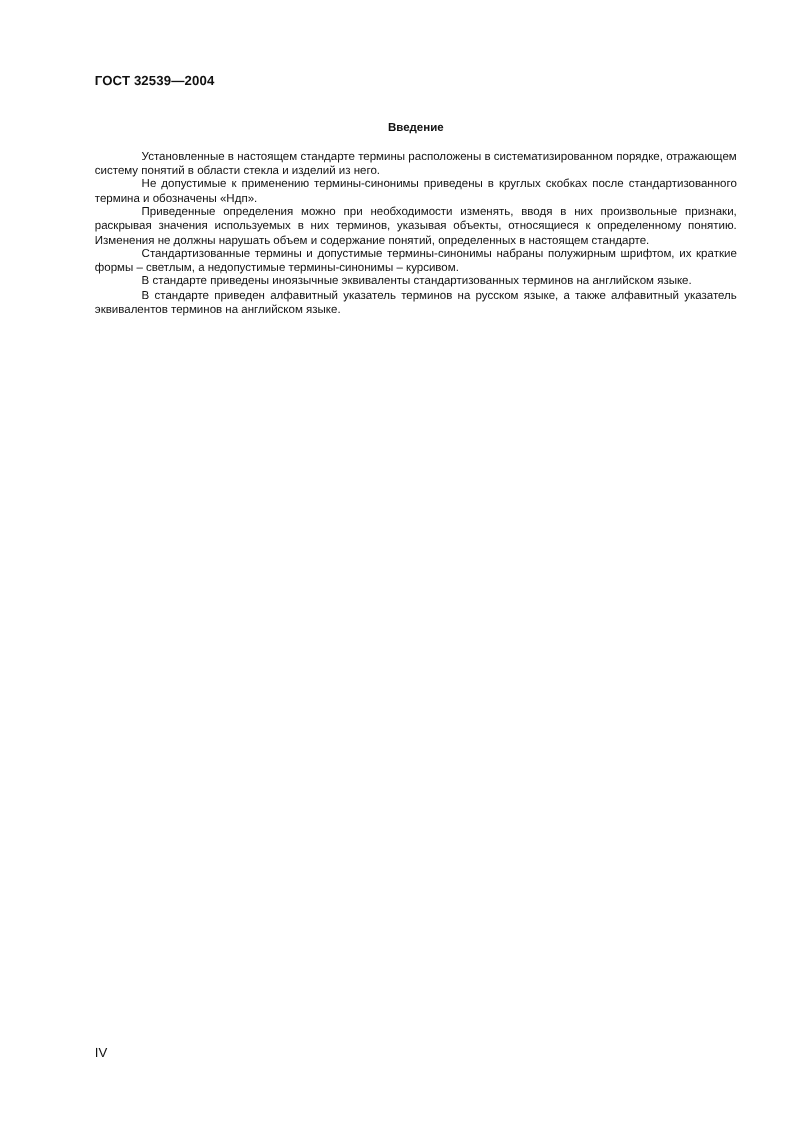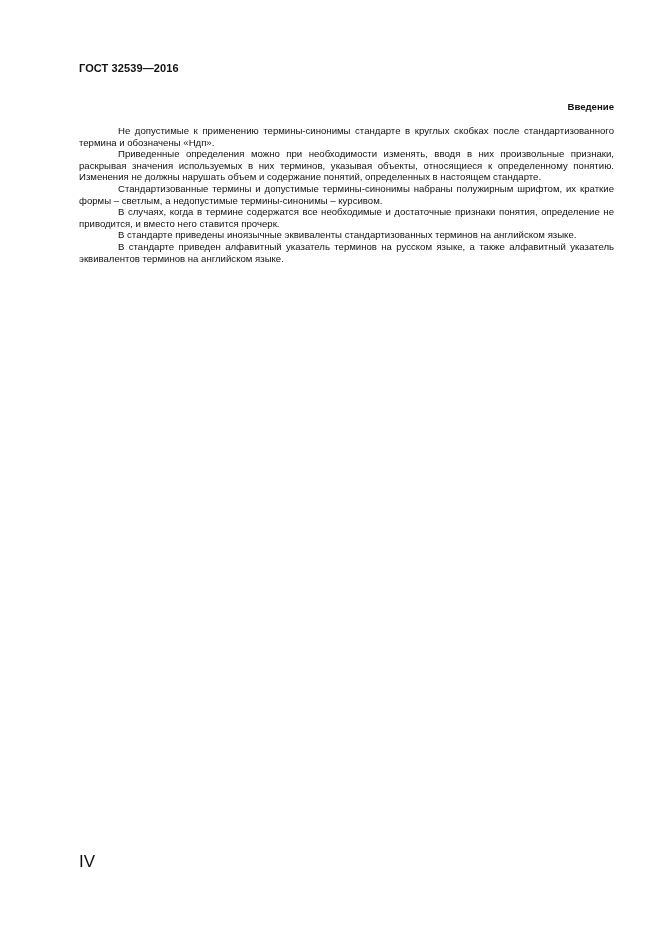--- a/index.html
+++ b/index.html
@@ -6,40 +6,40 @@
     body {
       width: 661px; height: 935px; position: relative; overflow: hidden;
       font-family: "Liberation Sans", sans-serif; color: #111;
     }
     .header {
       position: absolute; left: 79px; top: 62px;
       font-size: 11px; font-weight: bold; letter-spacing: 0.1px;
     }
     .title {
       position: absolute; left: 79px; width: 535px; top: 101px;
-      text-align: right; font-size: 9.6px; font-weight: bold;
+      text-align: center; font-size: 9.6px; font-weight: bold;
     }
     .body {
       position: absolute; left: 79px; width: 535px; top: 125px;
       font-size: 9.6px; line-height: 11.6px; text-align: justify;
     }
     .body p { margin: 0; text-indent: 39px; }
     .footer {
-      position: absolute; left: 79px; top: 852px; font-size: 17px; text-align: center;
+      position: absolute; left: 79px; top: 872px; font-size: 11px; text-align: center;
     }
   </style>
 </head>
 <body>
 
-<div class="header">ГОСТ 32539—2016</div>
+<div class="header">ГОСТ 32539—2004</div>
 
 <div class="title">Введение</div>
 
 <div class="body">
-  <p>Не допустимые к применению термины-синонимы стандарте в круглых скобках после стандартизованного термина и обозначены «Ндп».</p>
+  <p>Установленные в настоящем стандарте термины расположены в систематизированном порядке, отражающем систему понятий в области стекла и изделий из него.</p>
+  <p>Не допустимые к применению термины-синонимы приведены в круглых скобках после стандартизованного термина и обозначены «Ндп».</p>
   <p>Приведенные определения можно при необходимости изменять, вводя в них произвольные признаки, раскрывая значения используемых в них терминов, указывая объекты, относящиеся к определенному понятию. Изменения не должны нарушать объем и содержание понятий, определенных в настоящем стандарте.</p>
   <p>Стандартизованные термины и допустимые термины-синонимы набраны полужирным шрифтом, их краткие формы – светлым, а недопустимые термины-синонимы – курсивом.</p>
-  <p>В случаях, когда в термине содержатся все необходимые и достаточные признаки понятия, определение не приводится, и вместо него ставится прочерк.</p>
   <p>В стандарте приведены иноязычные эквиваленты стандартизованных терминов на английском языке.</p>
   <p>В стандарте приведен алфавитный указатель терминов на русском языке, а также алфавитный указатель эквивалентов терминов на английском языке.</p>
 </div>
 
 <div class="footer">IV</div>
 
 </body></html>

